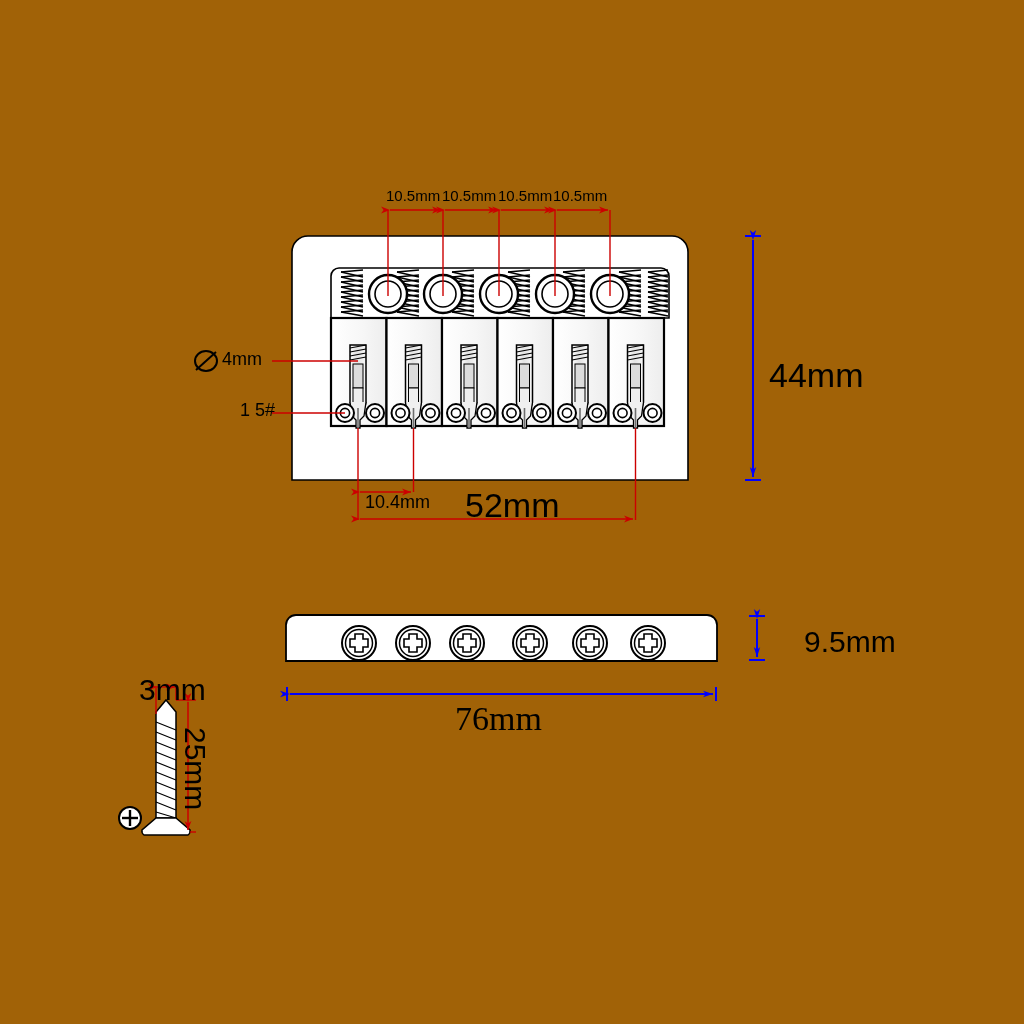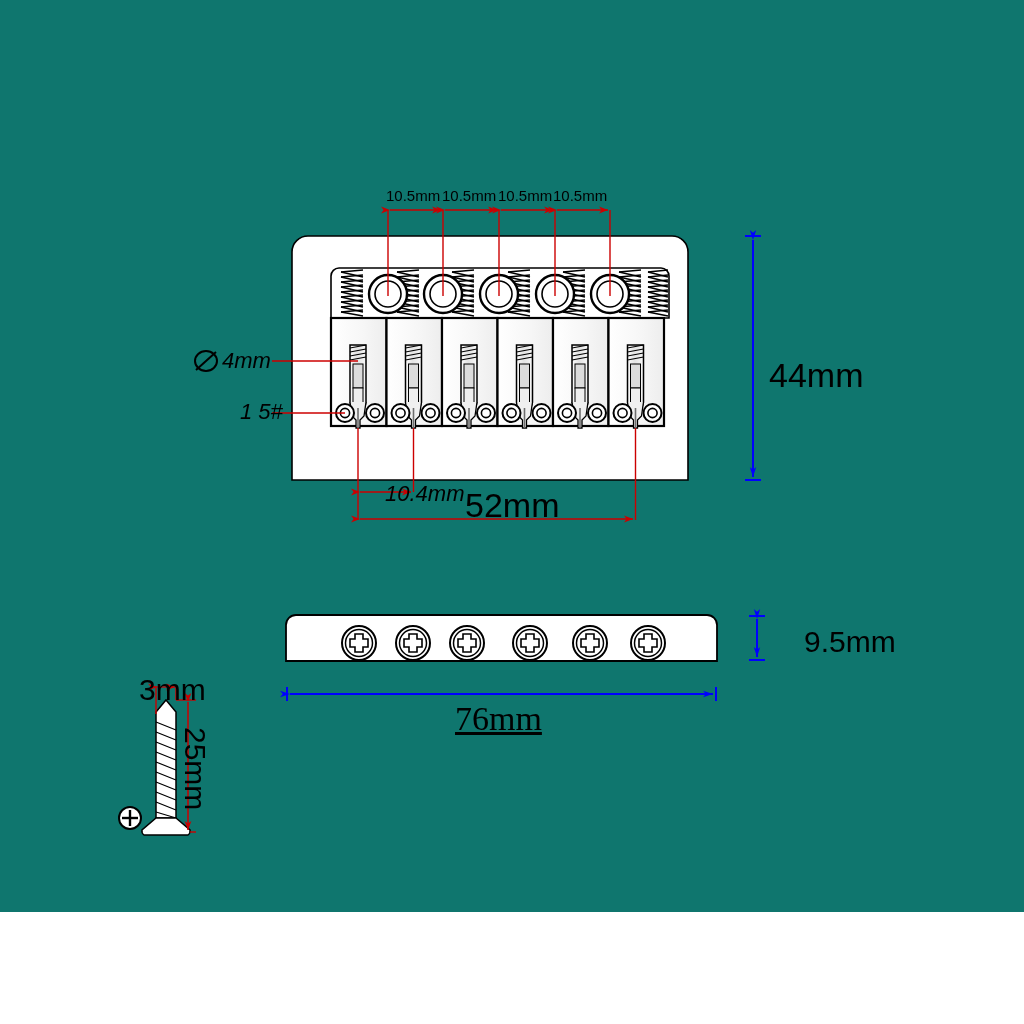--- a/index.html
+++ b/index.html
@@ -6,42 +6,41 @@
     margin: 0;
     padding: 0;
     background: #ffffff;
   }
   body {
     font-family: "Liberation Sans", sans-serif;
   }
   #root {
     position: relative;
     width: 1024px;
-    height: 912px;
-    background: #0f766e;
+    height: 1024px;
+    background: #a16207;
     overflow: hidden;
   }
   #drawing {
     position: absolute;
     left: 0;
     top: 0;
   }
   .lbl {
     position: absolute;
     font-family: "Liberation Sans", sans-serif;
     color: #000000;
     white-space: nowrap;
     line-height: 1;
   }
   .lbl-serif {
     font-family: "Liberation Serif", serif;
-    text-decoration: underline;
   }
   .dim-small { font-size: 15px; }
-  .dim-mid   { font-size: 22px; font-style: italic; }
+  .dim-mid   { font-size: 18px; }
   .dim-big   { font-size: 30px; }
   .dim-huge  { font-size: 34px; text-align: center; }
   .rot90 {
     transform: rotate(90deg);
     transform-origin: left top;
   }
 </style>
 </head>
 <body>
 
@@ -328,21 +327,21 @@
 
   <div class="lbl dim-small" style="left:386px; top:188px;">10.5mm</div>
   <div class="lbl dim-small" style="left:442px; top:188px;">10.5mm</div>
   <div class="lbl dim-small" style="left:498px; top:188px;">10.5mm</div>
   <div class="lbl dim-small" style="left:553px; top:188px;">10.5mm</div>
 
   <div class="lbl dim-mid" style="left:222px; top:350px;">4mm</div>
 
   <div class="lbl dim-mid" style="left:228px; top:401px;margin-left:12px;">1 5#</div>
 
-  <div class="lbl dim-mid" style="left:365px; top:483px;margin-left:20px;">10.4mm</div>
+  <div class="lbl dim-mid" style="left:365px; top:493px;">10.4mm</div>
 
   <div class="lbl dim-huge" style="left:465px; top:488px;">52mm</div>
 
   <div class="lbl dim-huge" style="left:769px; top:358px;">44mm</div>
 
   <div class="lbl dim-big" style="left:804px; top:627px;">9.5mm</div>
 
   <div class="lbl lbl-serif dim-huge" style="left:455px; top:702px;">76mm</div>
 
   <div class="lbl dim-big" style="left:139px; top:675px;">3mm</div>

